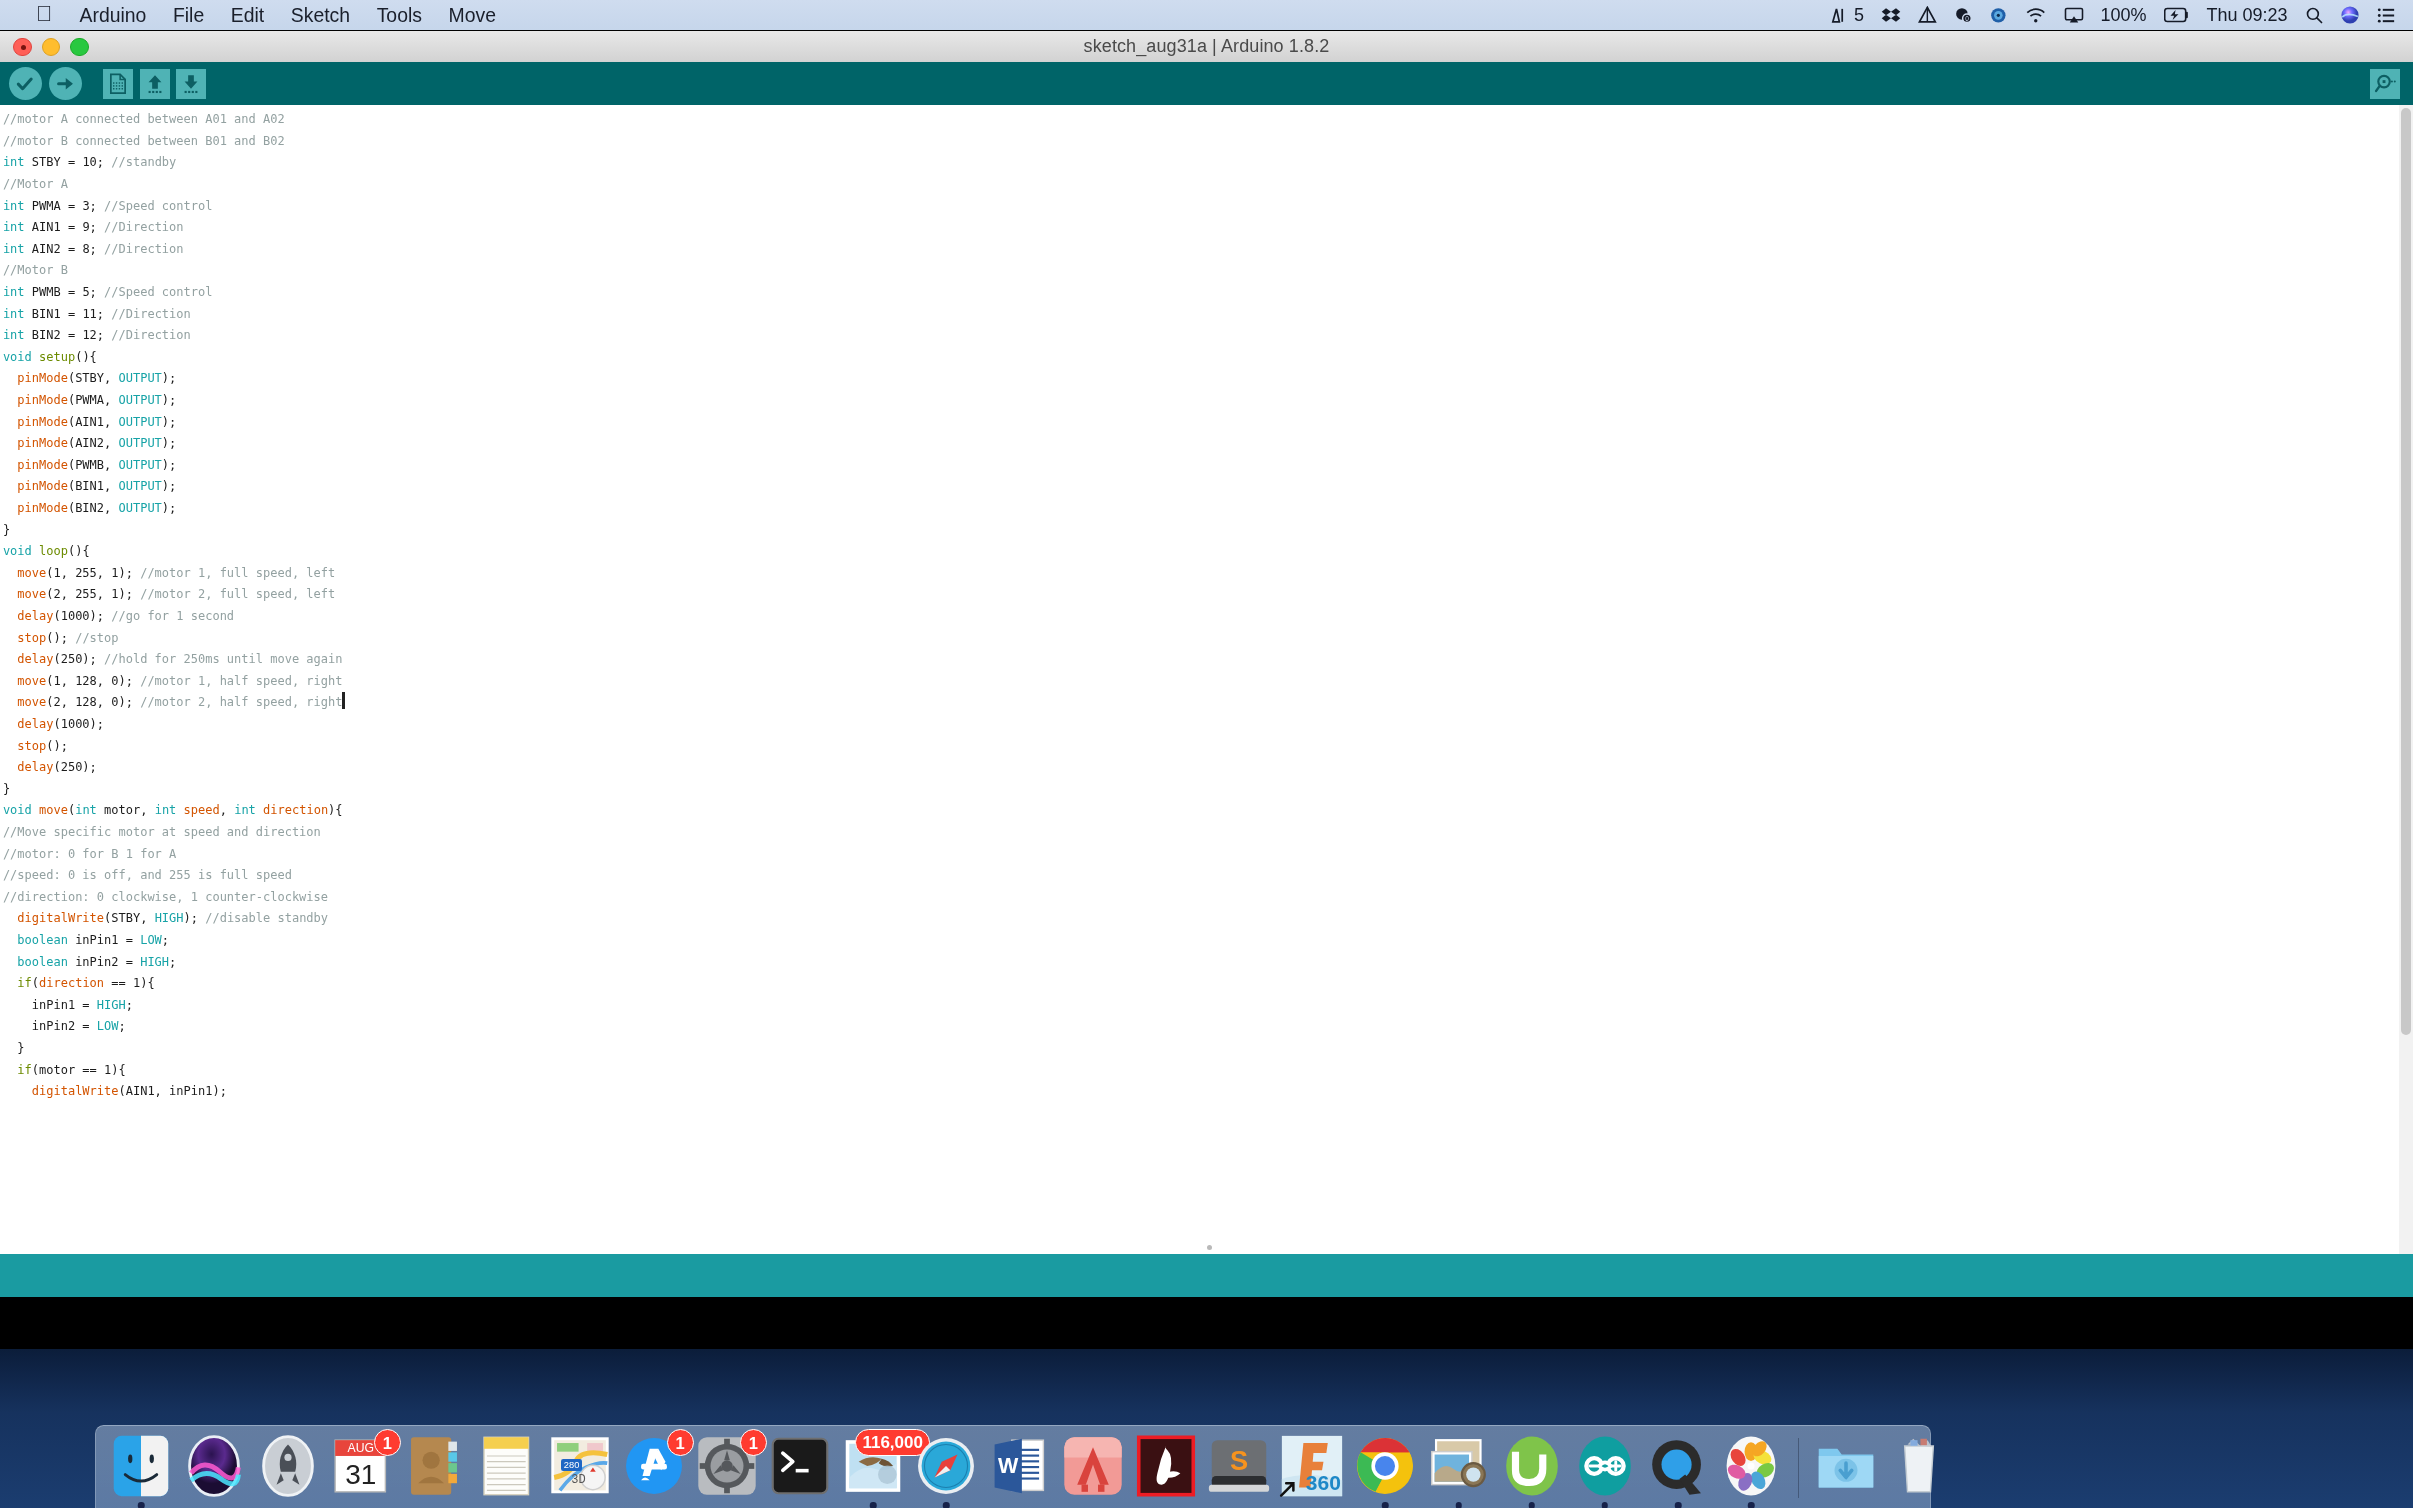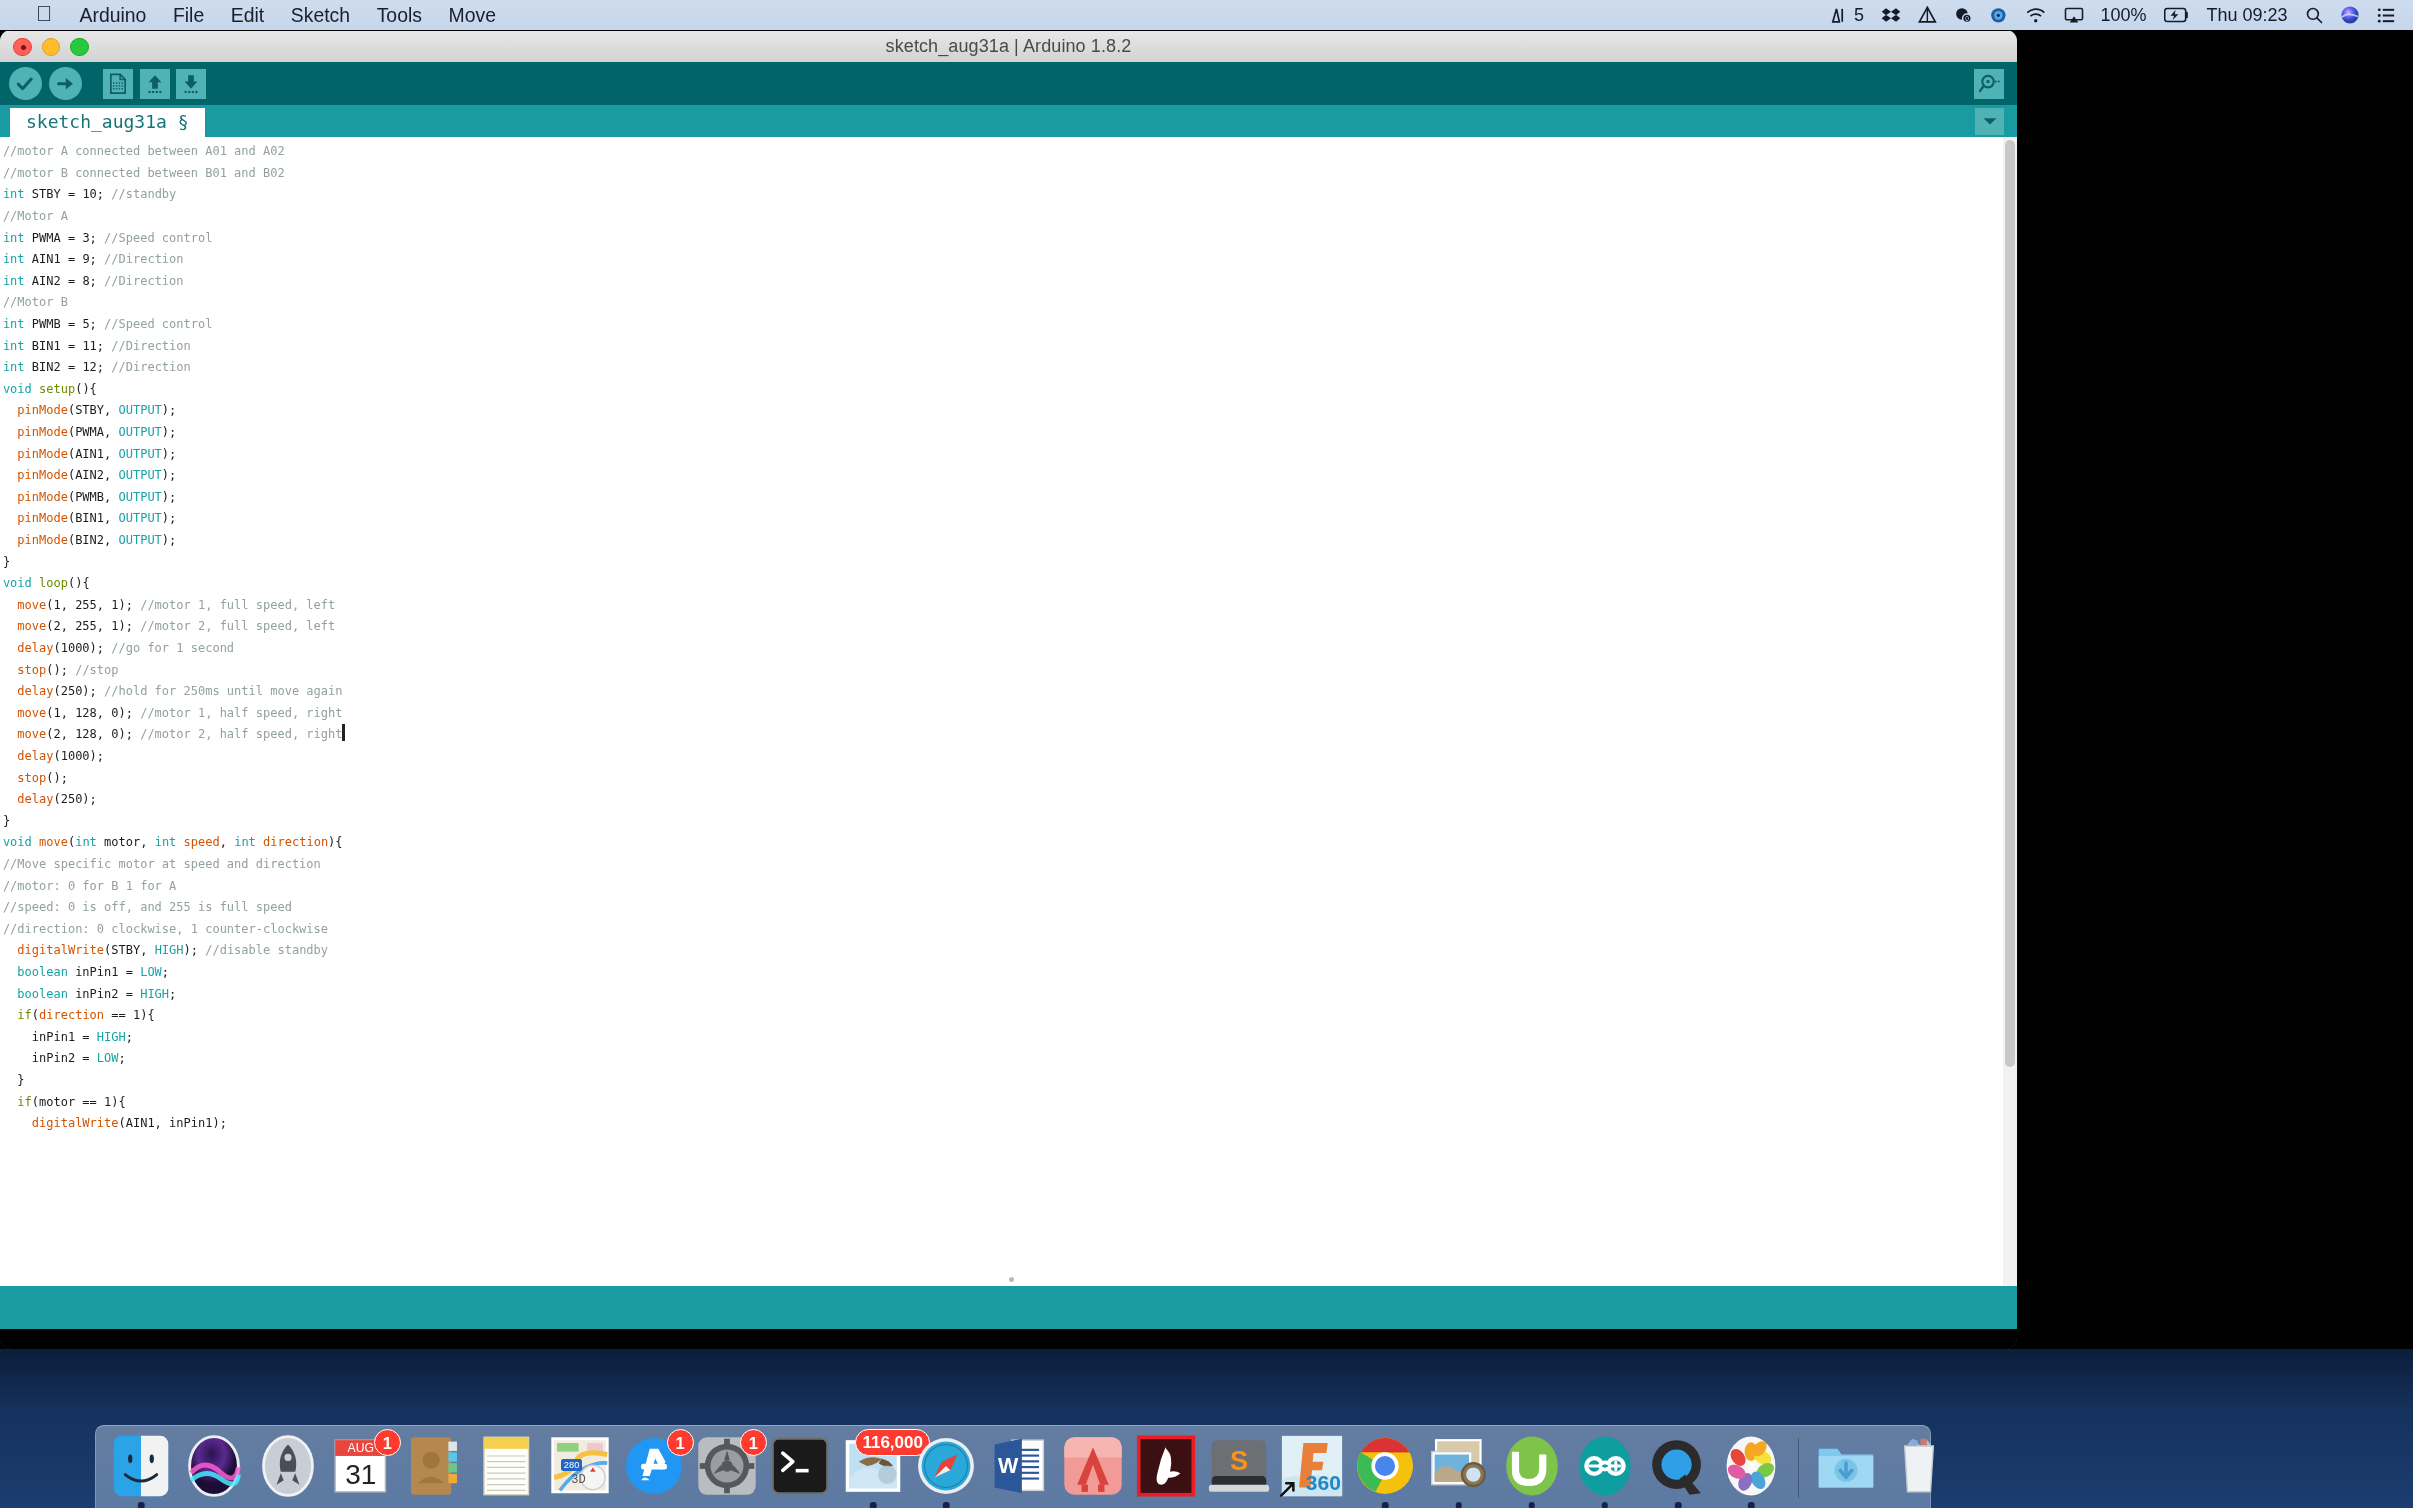--- a/index.html
+++ b/index.html
@@ -19,22 +19,22 @@
   }
   #menubar .apple { margin-left:36px; margin-right:27px; font-size:22px; line-height:1; position:relative; top:-1.4px;}
   #menubar .mi { margin-right:26.6px; white-space:nowrap; }
   #menubar .mi.bold { font-weight:normal; }
   #menu-right { position:absolute; right:17px; top:0; height:30px; display:flex; align-items:center; gap:17px; }
   #menu-right .it { display:flex; align-items:center; font-size:18px; color:#151b28; white-space:nowrap;}
   .svgico { display:block; }
 
   
   #arduino-window {
-    position:absolute; left:0; top:30px; width:2017px; height:1319px;
-    background:#006468; overflow:hidden;border-radius:11px;
+    position:absolute; left:0; top:30px; width:2413px; height:1319px;
+    background:#006468; overflow:hidden;
   }
   #titlebar {
     height:32px; width:100%;
     background:linear-gradient(to bottom,#e8e8e8,#d2d2d2);
     border-top:1.4px solid #000;
     position:relative;
     display:flex; align-items:center; justify-content:center;
   }
   #title-text { font-size:18px; color:#4a4a4a; letter-spacing:0.1px; }
   #traffic { position:absolute; left:13px; top:0; height:32px; display:flex; align-items:center; gap:10px; }
@@ -281,28 +281,20 @@
         <svg class="svgico" width="21.5" height="21.5" viewBox="0 0 30 30">
             <circle cx="14" cy="12" r="8" fill="none" stroke="#0d5f63" stroke-width="3"></circle>
             <rect x="12" y="10" width="4" height="4" fill="#0d5f63"></rect>
             <path d="M8 18 L3 25" stroke="#0d5f63" stroke-width="3.4" stroke-linecap="round"></path>
             <circle cx="25" cy="12" r="1.4" fill="#0d5f63"></circle>
             <circle cx="29" cy="12" r="1.4" fill="#0d5f63"></circle>
           </svg>
       </div>
     </div>
 
-    <div id="tabbar">
-      <div id="sketch-tab">sketch_aug31a §</div>
-      <div id="tab-dropdown">
-        <svg class="svgico" width="16" height="10" viewBox="0 0 22 14">
-            <path d="M2 3 L11 12 L20 3 Z" fill="#0d5f63"></path>
-          </svg>
-      </div>
-    </div>
 
     <div id="editor-wrap">
       <div id="editor"><div><span class="cmt">//motor A connected between A01 and A02</span></div><div><span class="cmt">//motor B connected between B01 and B02</span></div><div><span class="kw">int</span><span> STBY = 10; </span><span class="cmt">//standby</span></div><div><span class="cmt">//Motor A</span></div><div><span class="kw">int</span><span> PWMA = 3; </span><span class="cmt">//Speed control</span></div><div><span class="kw">int</span><span> AIN1 = 9; </span><span class="cmt">//Direction</span></div><div><span class="kw">int</span><span> AIN2 = 8; </span><span class="cmt">//Direction</span></div><div><span class="cmt">//Motor B</span></div><div><span class="kw">int</span><span> PWMB = 5; </span><span class="cmt">//Speed control</span></div><div><span class="kw">int</span><span> BIN1 = 11; </span><span class="cmt">//Direction</span></div><div><span class="kw">int</span><span> BIN2 = 12; </span><span class="cmt">//Direction</span></div><div><span class="kw">void</span><span> </span><span class="vd">setup</span><span>(){</span></div><div><span>  </span><span class="fn">pinMode</span><span>(STBY, </span><span class="kw">OUTPUT</span><span>);</span></div><div><span>  </span><span class="fn">pinMode</span><span>(PWMA, </span><span class="kw">OUTPUT</span><span>);</span></div><div><span>  </span><span class="fn">pinMode</span><span>(AIN1, </span><span class="kw">OUTPUT</span><span>);</span></div><div><span>  </span><span class="fn">pinMode</span><span>(AIN2, </span><span class="kw">OUTPUT</span><span>);</span></div><div><span>  </span><span class="fn">pinMode</span><span>(PWMB, </span><span class="kw">OUTPUT</span><span>);</span></div><div><span>  </span><span class="fn">pinMode</span><span>(BIN1, </span><span class="kw">OUTPUT</span><span>);</span></div><div><span>  </span><span class="fn">pinMode</span><span>(BIN2, </span><span class="kw">OUTPUT</span><span>);</span></div><div><span>}</span></div><div><span class="kw">void</span><span> </span><span class="vd">loop</span><span>(){</span></div><div><span>  </span><span class="fn">move</span><span>(1, 255, 1); </span><span class="cmt">//motor 1, full speed, left</span></div><div><span>  </span><span class="fn">move</span><span>(2, 255, 1); </span><span class="cmt">//motor 2, full speed, left</span></div><div><span>  </span><span class="fn">delay</span><span>(1000); </span><span class="cmt">//go for 1 second</span></div><div><span>  </span><span class="fn">stop</span><span>(); </span><span class="cmt">//stop</span></div><div><span>  </span><span class="fn">delay</span><span>(250); </span><span class="cmt">//hold for 250ms until move again</span></div><div><span>  </span><span class="fn">move</span><span>(1, 128, 0); </span><span class="cmt">//motor 1, half speed, right</span></div><div><span>  </span><span class="fn">move</span><span>(2, 128, 0); </span><span class="cmt">//motor 2, half speed, right</span><span class="cursor"></span></div><div><span>  </span><span class="fn">delay</span><span>(1000);</span></div><div><span>  </span><span class="fn">stop</span><span>();</span></div><div><span>  </span><span class="fn">delay</span><span>(250);</span></div><div><span>}</span></div><div><span class="kw">void</span><span> </span><span class="fn">move</span><span>(</span><span class="kw">int</span><span> motor, </span><span class="kw">int</span><span> </span><span class="fn">speed</span><span>, </span><span class="kw">int</span><span> </span><span class="fn">direction</span><span>){</span></div><div><span class="cmt">//Move specific motor at speed and direction</span></div><div><span class="cmt">//motor: 0 for B 1 for A</span></div><div><span class="cmt">//speed: 0 is off, and 255 is full speed</span></div><div><span class="cmt">//direction: 0 clockwise, 1 counter-clockwise</span></div><div><span>  </span><span class="fn">digitalWrite</span><span>(STBY, </span><span class="kw">HIGH</span><span>); </span><span class="cmt">//disable standby</span></div><div><span>  </span><span class="kw">boolean</span><span> inPin1 = </span><span class="kw">LOW</span><span>;</span></div><div><span>  </span><span class="kw">boolean</span><span> inPin2 = </span><span class="kw">HIGH</span><span>;</span></div><div><span>  </span><span class="vd">if</span><span>(</span><span class="fn">direction</span><span> == 1){</span></div><div><span>    inPin1 = </span><span class="kw">HIGH</span><span>;</span></div><div><span>    inPin2 = </span><span class="kw">LOW</span><span>;</span></div><div><span>  }</span></div><div><span>  </span><span class="vd">if</span><span>(motor == 1){</span></div><div><span>    </span><span class="fn">digitalWrite</span><span>(AIN1, inPin1);</span></div></div>
       <div id="editor-dot"></div>
       <div id="scrollbar-track">
         <div id="scrollbar-thumb"></div>
       </div>
     </div>
 
     <div id="console-strip"></div>

